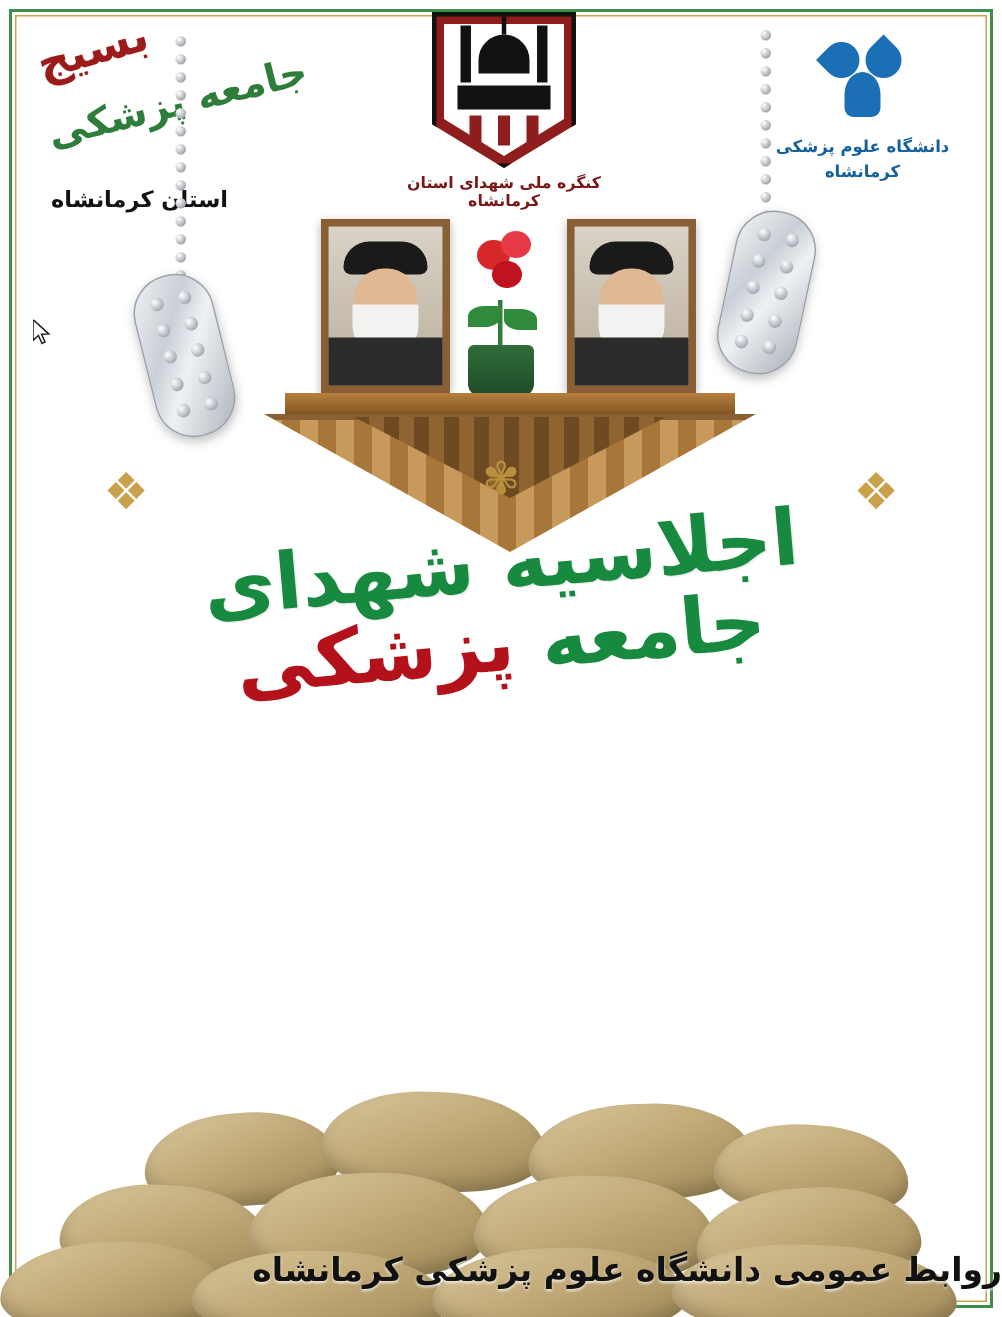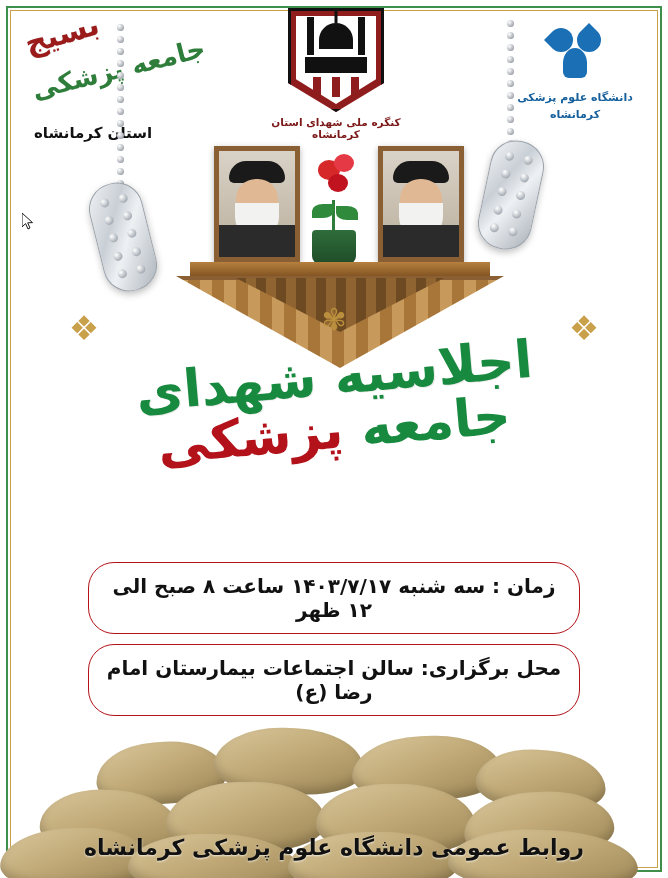--- a/index.html
+++ b/index.html
@@ -257,21 +257,21 @@
   }
   .bag{
     position:absolute;border-radius:46% 46% 40% 40%/60% 60% 40% 40%;
     background:linear-gradient(160deg,#d9c79c 0%,#c2ab79 45%,#9d8655 100%);
     box-shadow:inset 0 -6px 10px rgba(0,0,0,.18);
   }
 
   
   .footer{
     position:absolute;left:0;right:0;bottom:18px;
-    text-align:center;direction:rtl;
+    direction:rtl;
     font-size:22px;font-weight:bold;color:#111;
     text-shadow:0 1px 2px rgba(255,255,255,.7);
   }
 
   
   .cursor{
     position:absolute;left:22px;top:213px;width:12px;height:18px;
     z-index:50;
   }
 </style>
@@ -409,22 +409,20 @@
   <div class="ornament orn-right">❖</div>
 
   <div class="title-wrap">
     <div class="title-line1">اجلاسیه شهدای</div>
     <div class="title-line2">
       <span>جامعه</span><span class="red"> پزشکی</span>
     </div>
   </div>
 
 
-  <div class="info-box info-1">زمان : سه شنبه ۱۴۰۳/۷/۱۷ ساعت ۸ صبح الی ۱۲ ظهر</div>
-  <div class="info-box info-2">محل برگزاری: سالن اجتماعات بیمارستان امام رضا (ع)</div>
 
   <div class="sandbags">
     <span class="bag" style="left:96px;top:24px;width:130px;height:62px;transform:rotate(-4deg);"></span>
     <span class="bag" style="left:214px;top:10px;width:150px;height:66px;transform:rotate(2deg);"></span>
     <span class="bag" style="left:352px;top:18px;width:150px;height:64px;transform:rotate(-2deg);"></span>
     <span class="bag" style="left:476px;top:32px;width:130px;height:60px;transform:rotate(4deg);"></span>
     <span class="bag" style="left:40px;top:72px;width:140px;height:66px;transform:rotate(3deg);"></span>
     <span class="bag" style="left:166px;top:64px;width:160px;height:70px;transform:rotate(-1deg);"></span>
     <span class="bag" style="left:316px;top:66px;width:160px;height:70px;transform:rotate(1deg);"></span>
     <span class="bag" style="left:464px;top:74px;width:150px;height:66px;transform:rotate(-3deg);"></span>

